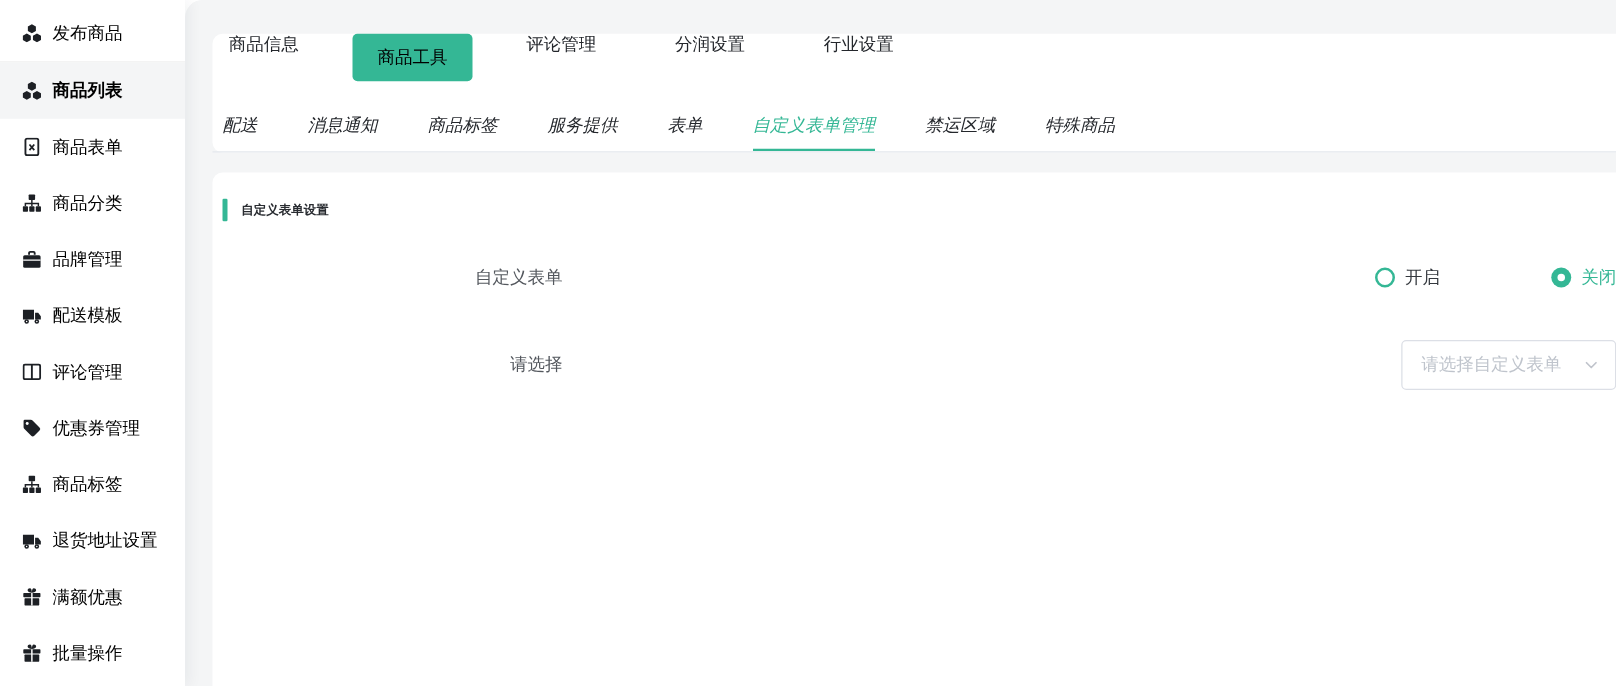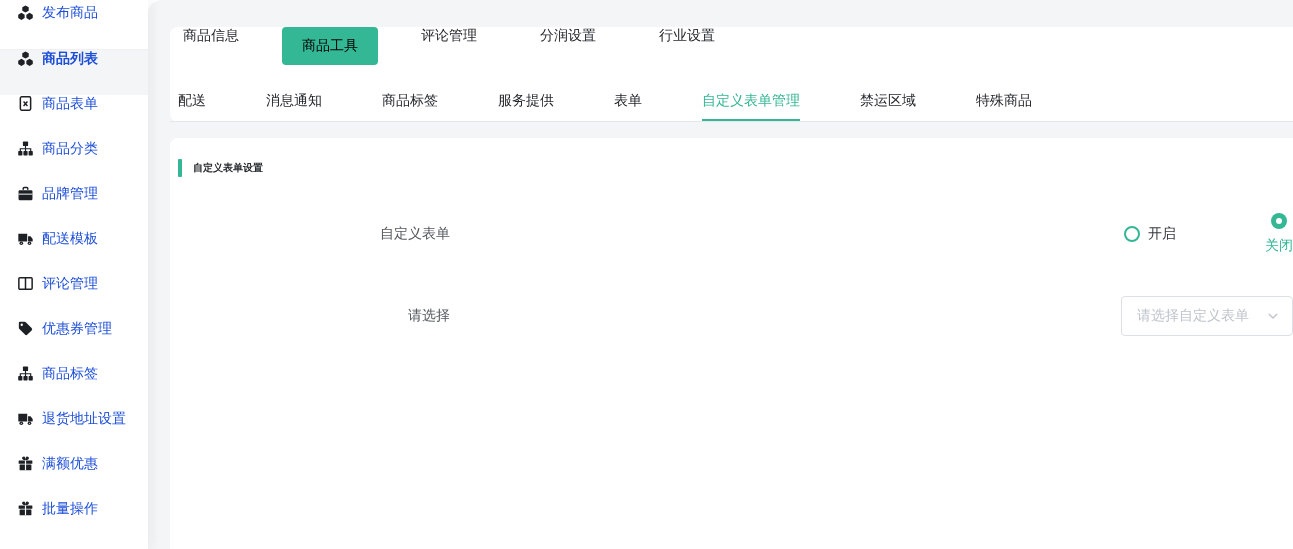--- a/index.html
+++ b/index.html
@@ -4,62 +4,62 @@
 <style>
   * { margin:0; padding:0; box-sizing:border-box; }
   html,body { width:1293px; height:549px; overflow:hidden;
     font-family:"Liberation Sans","DejaVu Sans",sans-serif; background:#fff; }
   .app { position:relative; width:1293px; height:549px; background:#fff; }
 
   
   .sidebar { position:absolute; left:0; top:0; width:148px; height:549px;
     background:#fff; z-index:3; padding-top:4px;
     box-shadow:4px 0 10px rgba(25,35,60,0.05); }
-  .side-item { height:45px; display:flex; align-items:flex-start; gap:9px;
-    padding-left:17px; font-size:14px; color:#1d4ed8; cursor:pointer; }
+  .side-item { height:45px; display:flex; align-items:center; gap:9px;
+    padding-left:17px; font-size:14px; color:#000000; cursor:pointer; }
   .side-item .icon { width:16px; height:16px; display:flex; align-items:center;
     justify-content:center; color:#1d2025; flex:0 0 16px; }
   .side-item.active { background:#f4f5f6; font-weight:bold; }
   .side-divider { height:1px; background:#f0f0f0; margin:0; }
 
   
   .main-surface { position:absolute; left:148px; top:0; right:0; bottom:0;
     background:#f4f5f6; border-top-left-radius:14px; }
 
   
   .tabs-card { margin:27px 0 0 22px; background:#fff; border-radius:8px 0 0 8px; }
   .tabs-row1 { display:flex; align-items:flex-start; gap:63px; height:54px;
     padding-left:13px; font-size:14px; color:#24272c; }
   .tab { cursor:pointer; white-space:nowrap; }
   .tab.pill { background:#34b795; color:#000000; padding:10px 20px; margin:0 -20px;
     border-radius:4px; }
-  .tabs-row2 { display:flex; align-items:flex-end; gap:60px; height:41px;
+  .tabs-row2 { display:flex; align-items:flex-end; gap:40px; height:41px;
     padding-left:8px; font-size:14px; color:#24272c;
-    border-bottom:1px solid #e4e7ed; }
+    border-bottom:1px solid #e4e7ed;font-style:italic; }
   .subtab { cursor:pointer; height:100%; display:flex; align-items:center;
     white-space:nowrap; }
   .subtab.active { color:#34b795; box-shadow:inset 0 -2px 0 #34b795; }
 
   
   .content-card { margin:16px 0 0 22px; background:#fff;
     border-radius:8px 0 0 0; height:411px; padding-top:21px; }
   .section-title { display:flex; align-items:center; gap:11px; margin-left:8px; }
   .title-bar { width:4px; height:18px; background:#34b795; border-radius:1px; }
   .title-text { font-size:10px; font-weight:bold; color:#292c31; }
 
   .form { margin-top:36px; }
   .form-row { display:flex; align-items:center;justify-content:space-between; }
   .form-row + .form-row { margin-top:41px; }
   .form-label { width:280px; text-align:right; font-size:14px; color:#54585e;
     flex:0 0 280px; }
 
   
   .radio-group { display:flex; align-items:center; margin-left:8px; }
   .radio { display:flex; align-items:center; gap:8px; cursor:pointer;padding-left:44px; }
-  .radio + .radio { margin-left:45px;flex-direction:column; }
+  .radio + .radio { margin-left:45px; }
   .rdot { width:16px; height:16px; border-radius:50%; background:#fff;
     border:2px solid #34b795; }
   .radio.checked .rdot { background:#34b795; border:none; position:relative; }
   .radio.checked .rdot::after { content:""; position:absolute; left:5px; top:5px;
     width:6px; height:6px; border-radius:50%; background:#fff; }
   .radio .rlabel { font-size:14px; color:#34383e; }
   .radio.checked .rlabel { color:#34b795; }
 
   
   .select { margin-left:13px; width:172px; height:40px; background:#fff;

